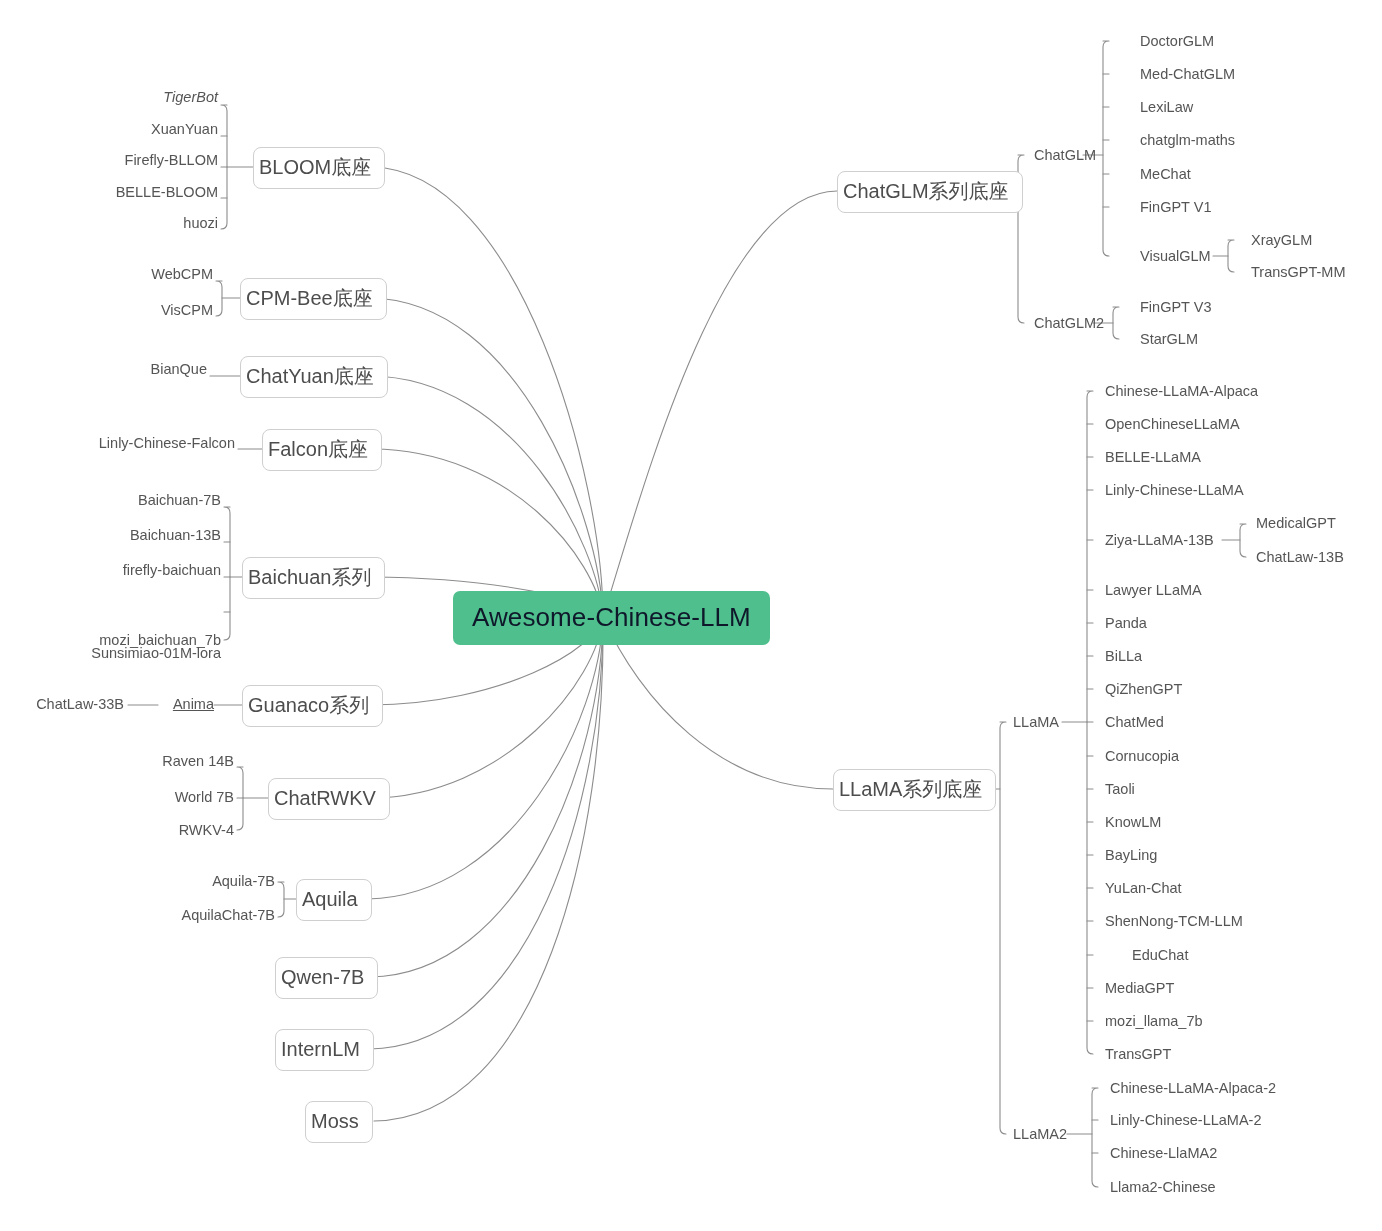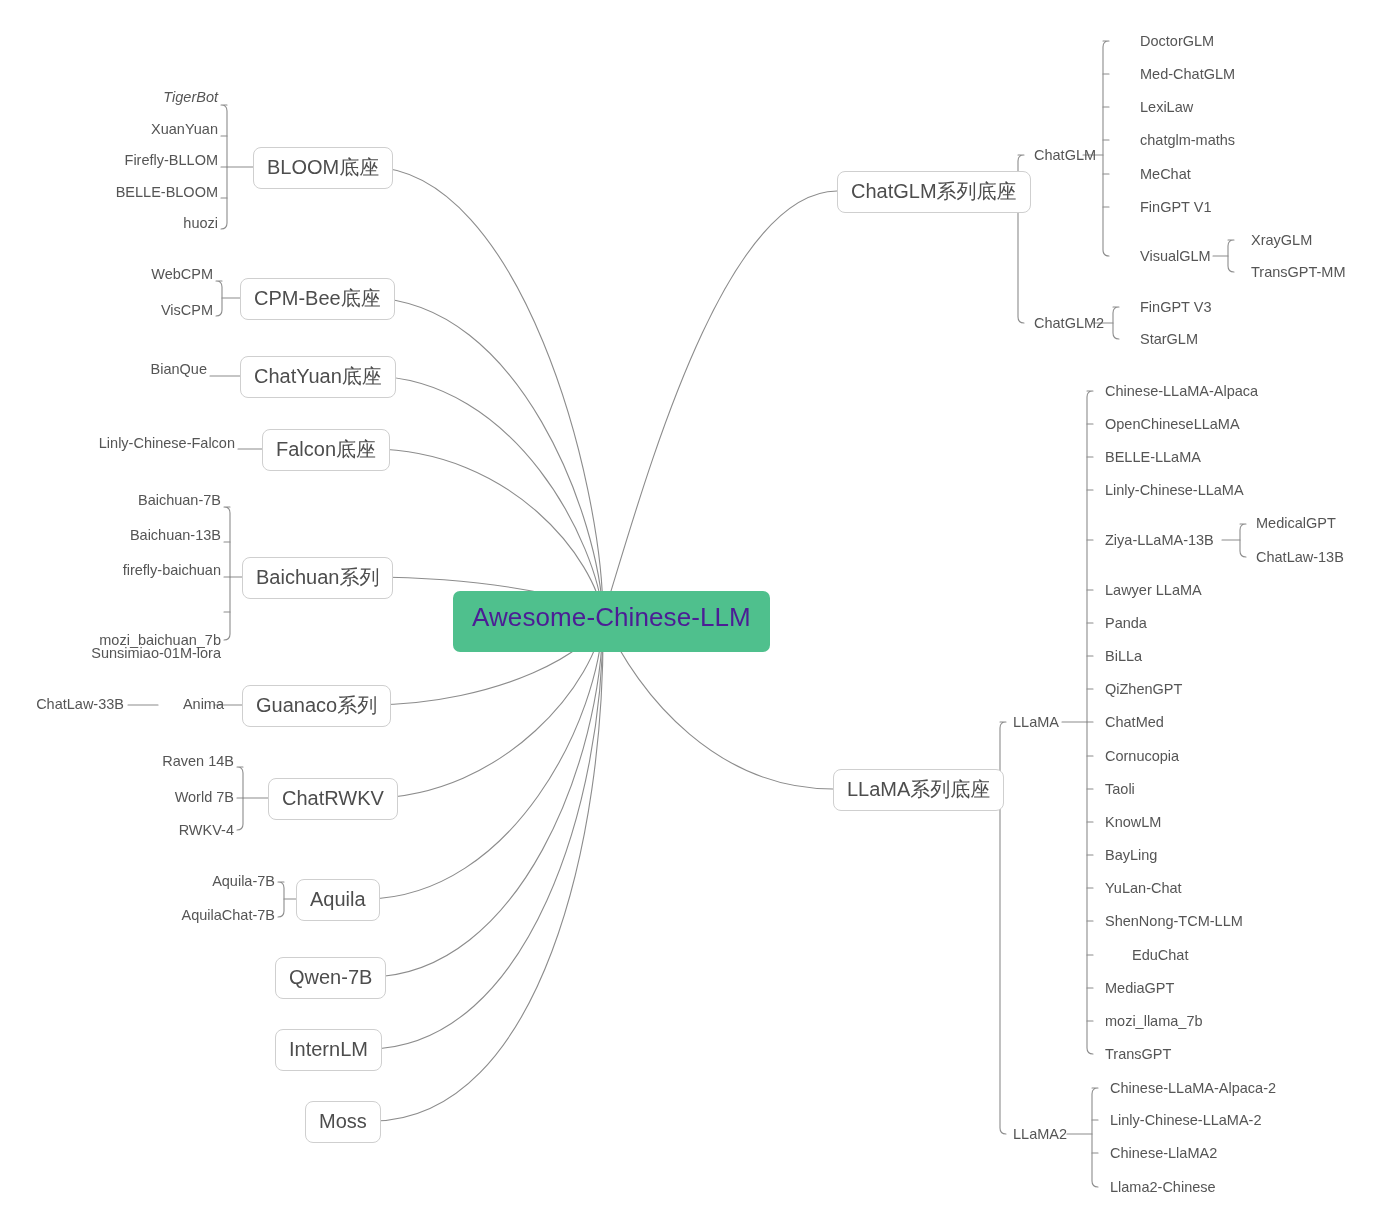--- a/index.html
+++ b/index.html
@@ -34,36 +34,36 @@
     stroke-linejoin: round;
   }
   .node {
     position: absolute;
     box-sizing: border-box;
     white-space: nowrap;
   }
   
   .root {
     background: #4FC08D;
-    color: #4c1d95;
+    color: #0f172a;
     border-radius: 7px;
     font-size: 26px;
     line-height: 1;
-    padding: 13px 19px 22px 19px;
+    padding: 13px 19px 15px 19px;
     letter-spacing: 0.1px;
   }
   
   .boxnode {
     border: 1px solid #cfcfcf;
     border-radius: 8px;
     background: #ffffff;
     color: #4d4d4d;
     font-size: 20px;
     line-height: 1;
-    padding: 9px 13px 11px 13px;
+    padding: 9px 13px 11px 5px;
   }
   
   .leaf {
     color: #555555;
     font-size: 14.5px;
     line-height: 1;
   }
   .leaf.r { text-align: right; }
   .leaf.l { text-align: left; }
 </style>
@@ -194,21 +194,21 @@
   <div class="node leaf r" style="left:40px; top:362px; width:167px;">BianQue</div>
 
   <div class="node leaf r" style="left:40px; top:436px; width:195px;">Linly-Chinese-Falcon</div>
 
   <div class="node leaf r" style="left:30px; top:493px; width:191px;">Baichuan-7B</div>
   <div class="node leaf r" style="left:30px; top:528px; width:191px;">Baichuan-13B</div>
   <div class="node leaf r" style="left:30px; top:563px; width:191px;">firefly-baichuan</div>
   <div class="node leaf r" style="left:30px; top:598px; width:191px;margin-top:48px;">Sunsimiao-01M-lora</div>
   <div class="node leaf r" style="left:30px; top:633px; width:191px;">mozi_baichuan_7b</div>
 
-  <div class="node leaf r" style="left:44px; top:697px; width:180px;">Anima</div>
+  <div class="node leaf r" style="left:34px; top:697px; width:180px;text-decoration:underline;">Anima</div>
   <div class="node leaf r" style="left:0px; top:697px; width:124px;">ChatLaw-33B</div>
 
   <div class="node leaf r" style="left:60px; top:754px; width:174px;">Raven 14B</div>
   <div class="node leaf r" style="left:60px; top:790px; width:174px;">World 7B</div>
   <div class="node leaf r" style="left:60px; top:823px; width:174px;">RWKV-4</div>
 
   <div class="node leaf r" style="left:80px; top:874px; width:195px;">Aquila-7B</div>
   <div class="node leaf r" style="left:80px; top:908px; width:195px;">AquilaChat-7B</div>
 
   <div class="node boxnode" style="left:837px; top:171px;">ChatGLM系列底座</div>

